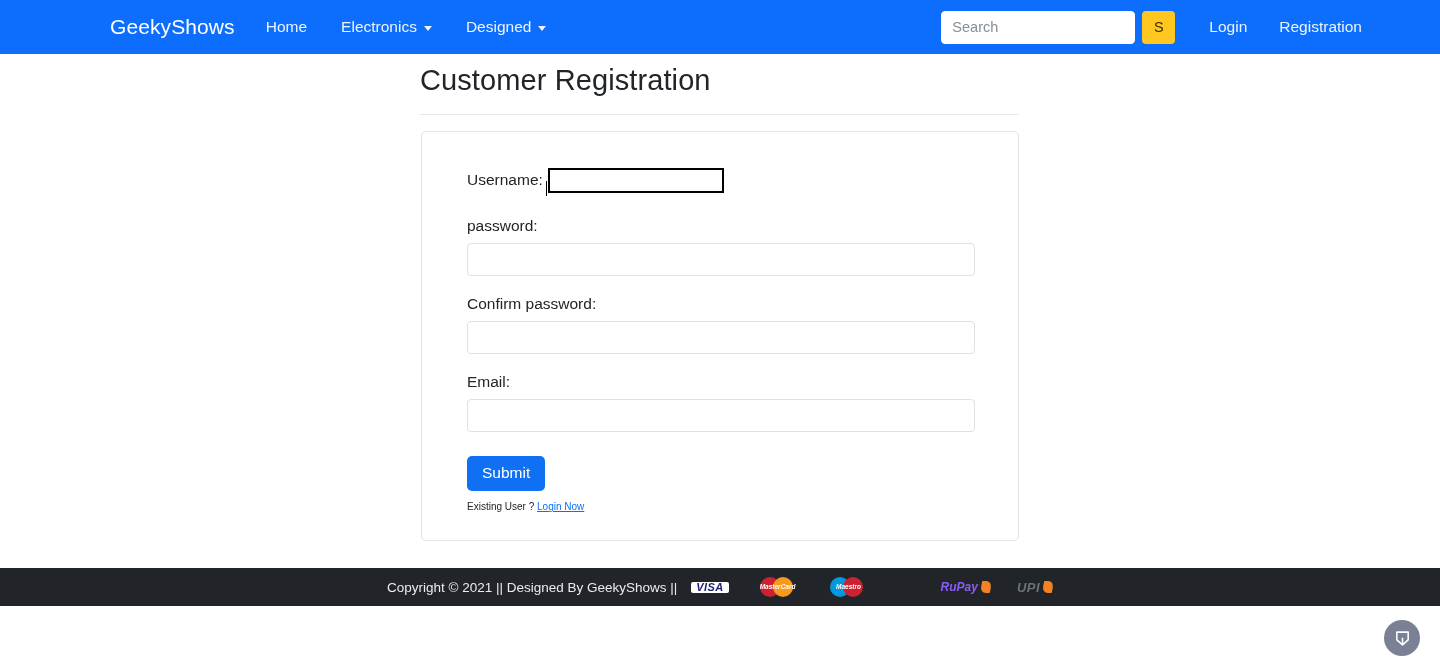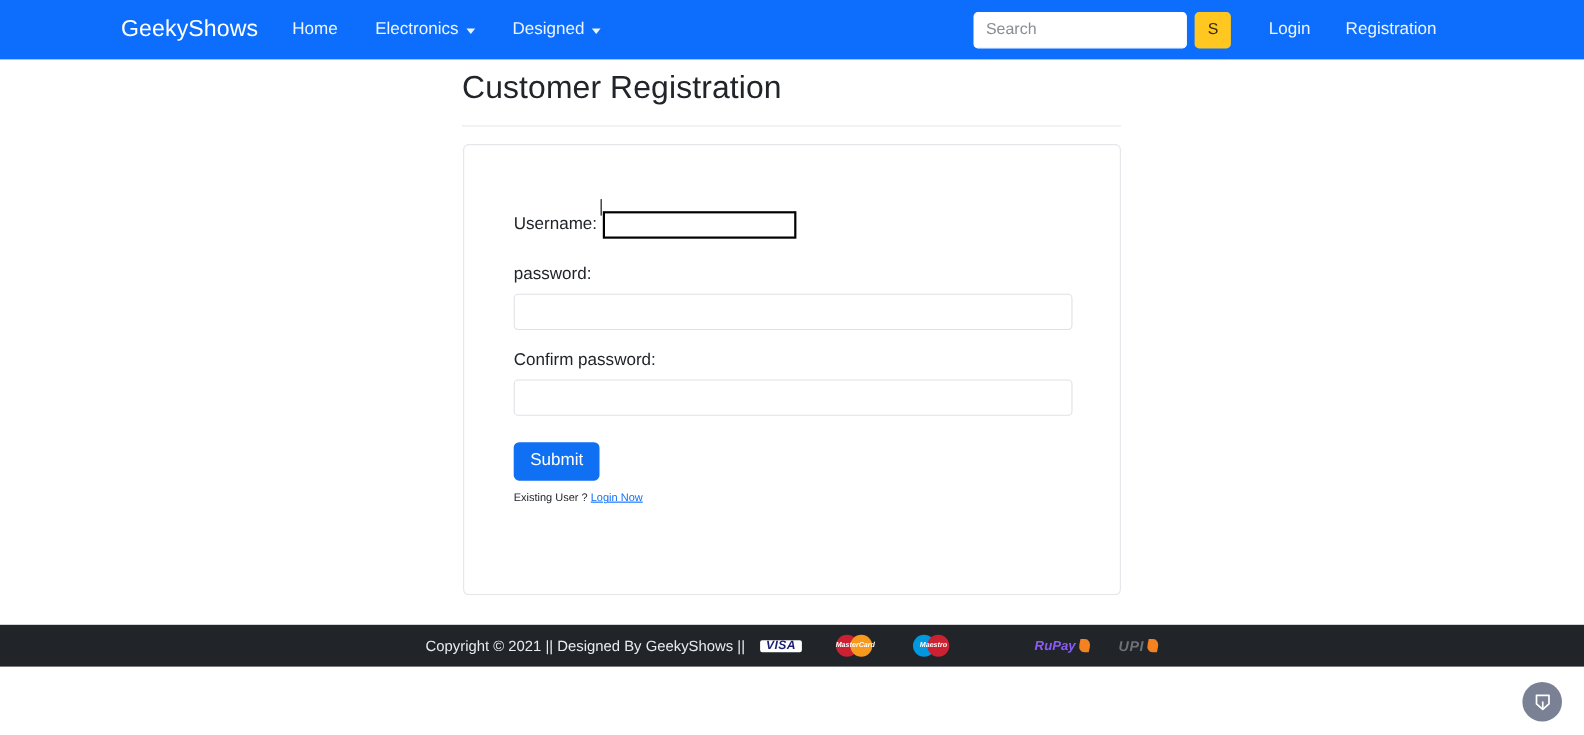--- a/index.html
+++ b/index.html
@@ -54,21 +54,21 @@
     border-right: 4.5px solid transparent;
     border-top: 5px solid rgba(255,255,255,.92);
     display: inline-block;
     position: relative;
     top: 1px;
   }
   .nav-right {
     margin-left: auto;
     display: flex;
     align-items: center;
-    padding-right: 118px;
+    padding-right: 62px;
   }
   .search-input {
     width: 194px;
     height: 33px;
     border: 1px solid #ffffff;
     border-radius: 4px;
     background: #ffffff;
     padding: 0 10px;
     font-size: 14.5px;
     font-family: "Liberation Sans", sans-serif;
@@ -121,21 +121,21 @@
     top: 131px;
     width: 598px;
     height: 410px;
     background: #ffffff;
     border: 1px solid #e3e5e8;
     border-radius: 5px;
   }
   .form-area {
     position: absolute;
     left: 45px;
-    top: 60px;
+    top: 36px;
     width: 508px;
   }
 
   .field { margin-bottom: 18px; }
   .field-label {
     display: block;
     font-size: 15.5px;
     color: #212529;
     margin-bottom: 7px;
     line-height: 1.3;
@@ -345,20 +345,24 @@
     <div class="field">
       <label class="field-label">password:</label>
       <input class="text-input" type="password" style="">
     </div>
 
     <div class="field">
       <label class="field-label">Confirm password:</label>
       <input class="text-input" type="password" style="">
     </div>
 
+    <div class="field">
+      <label class="field-label">Email:</label>
+      <input class="text-input" type="email" style="">
+    </div>
 
     <button class="submit-btn">Submit</button>
 
     <div class="existing-line">
       <span>Existing User ?</span>
       <a class="login-now" href="#">Login Now</a>
     </div>
   </div>
 </div>
 <div class="caret-bar"></div>

